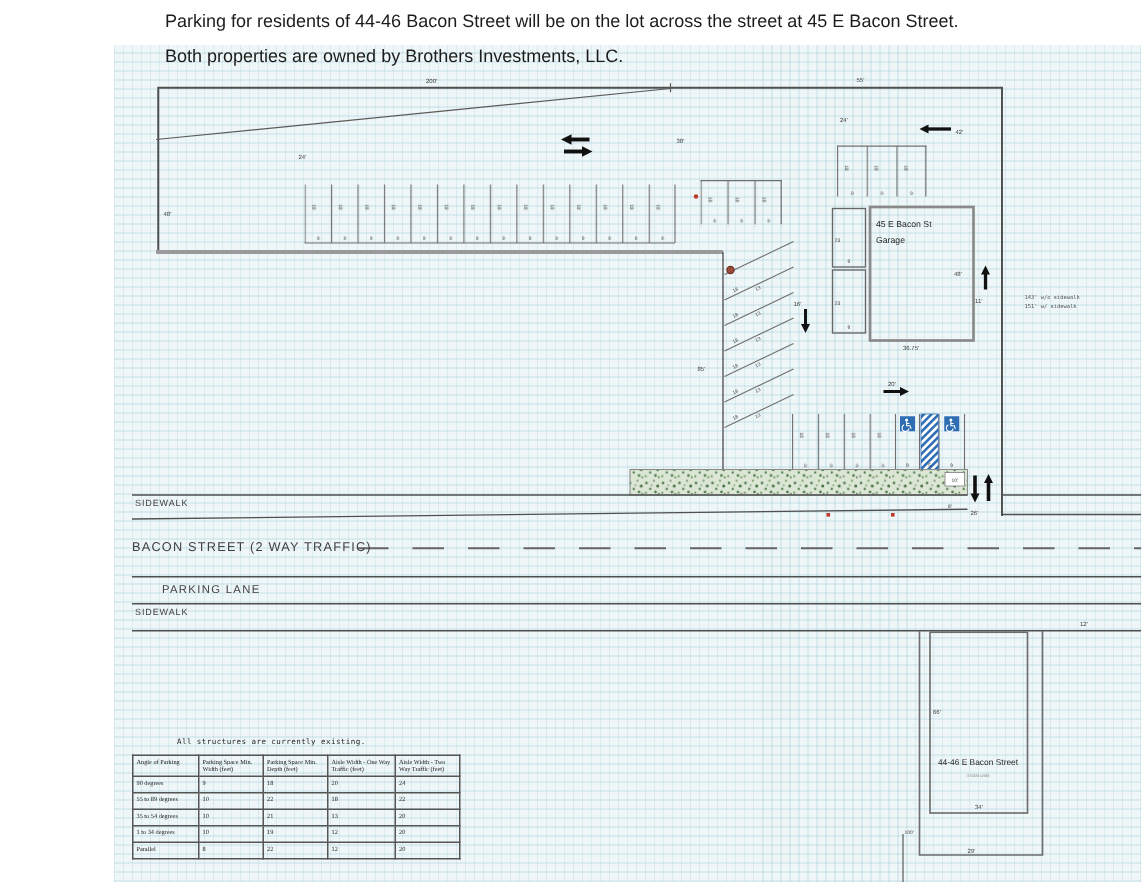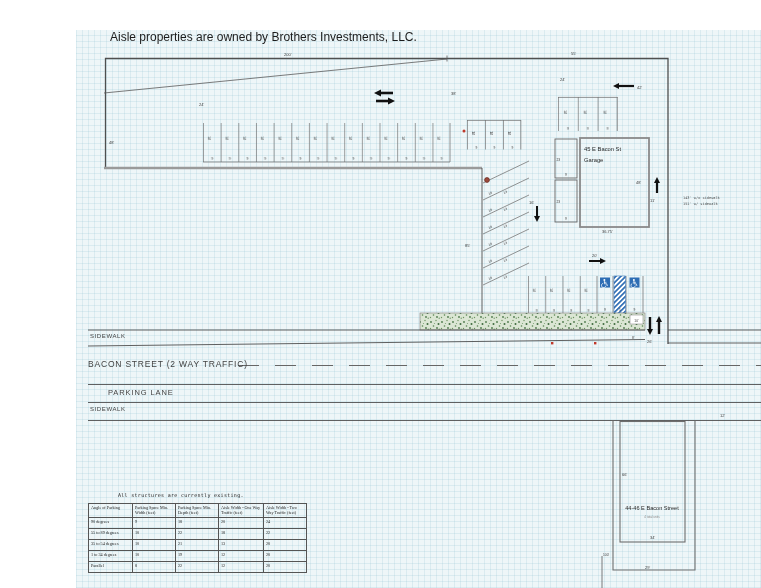--- a/index.html
+++ b/index.html
@@ -44,21 +44,22 @@
   #ptable th,#ptable td{border:1px solid #555;padding:1px 2px;vertical-align:top;
           font-weight:normal;text-align:left;line-height:1.25;}
   #ptable td{height:8px;}
 </style>
 </head>
 <body>
 
 <div id="canvas">
   <div class="paper"></div>
 
-  <div class="hdr" id="hdr2">Aisle properties are owned by Brothers Investments, LLC.</div>
+  <div class="hdr" id="hdr1">Parking for residents of 44-46 Bacon Street will be on the lot across the street at 45 E Bacon Street.</div>
+  <div class="hdr" id="hdr2">Both properties are owned by Brothers Investments, LLC.</div>
 
   <svg width="761" height="588" viewBox="0 0 761 588">
     <defs>
       <pattern id="rowA" x="203" y="123" width="17.65" height="39" patternUnits="userSpaceOnUse">
         <line x1="0.4" y1="0" x2="0.4" y2="39" class="stall"></line>
         <text transform="rotate(90 5 15)" x="5" y="15" class="dimS ctr">18</text>
         <text x="9.2" y="37" class="dimS ctr">9</text>
       </pattern>
       <pattern id="rowB" x="467" y="120" width="18" height="31" patternUnits="userSpaceOnUse">
         <line x1="0.4" y1="0" x2="0.4" y2="29.5" class="stall"></line>

